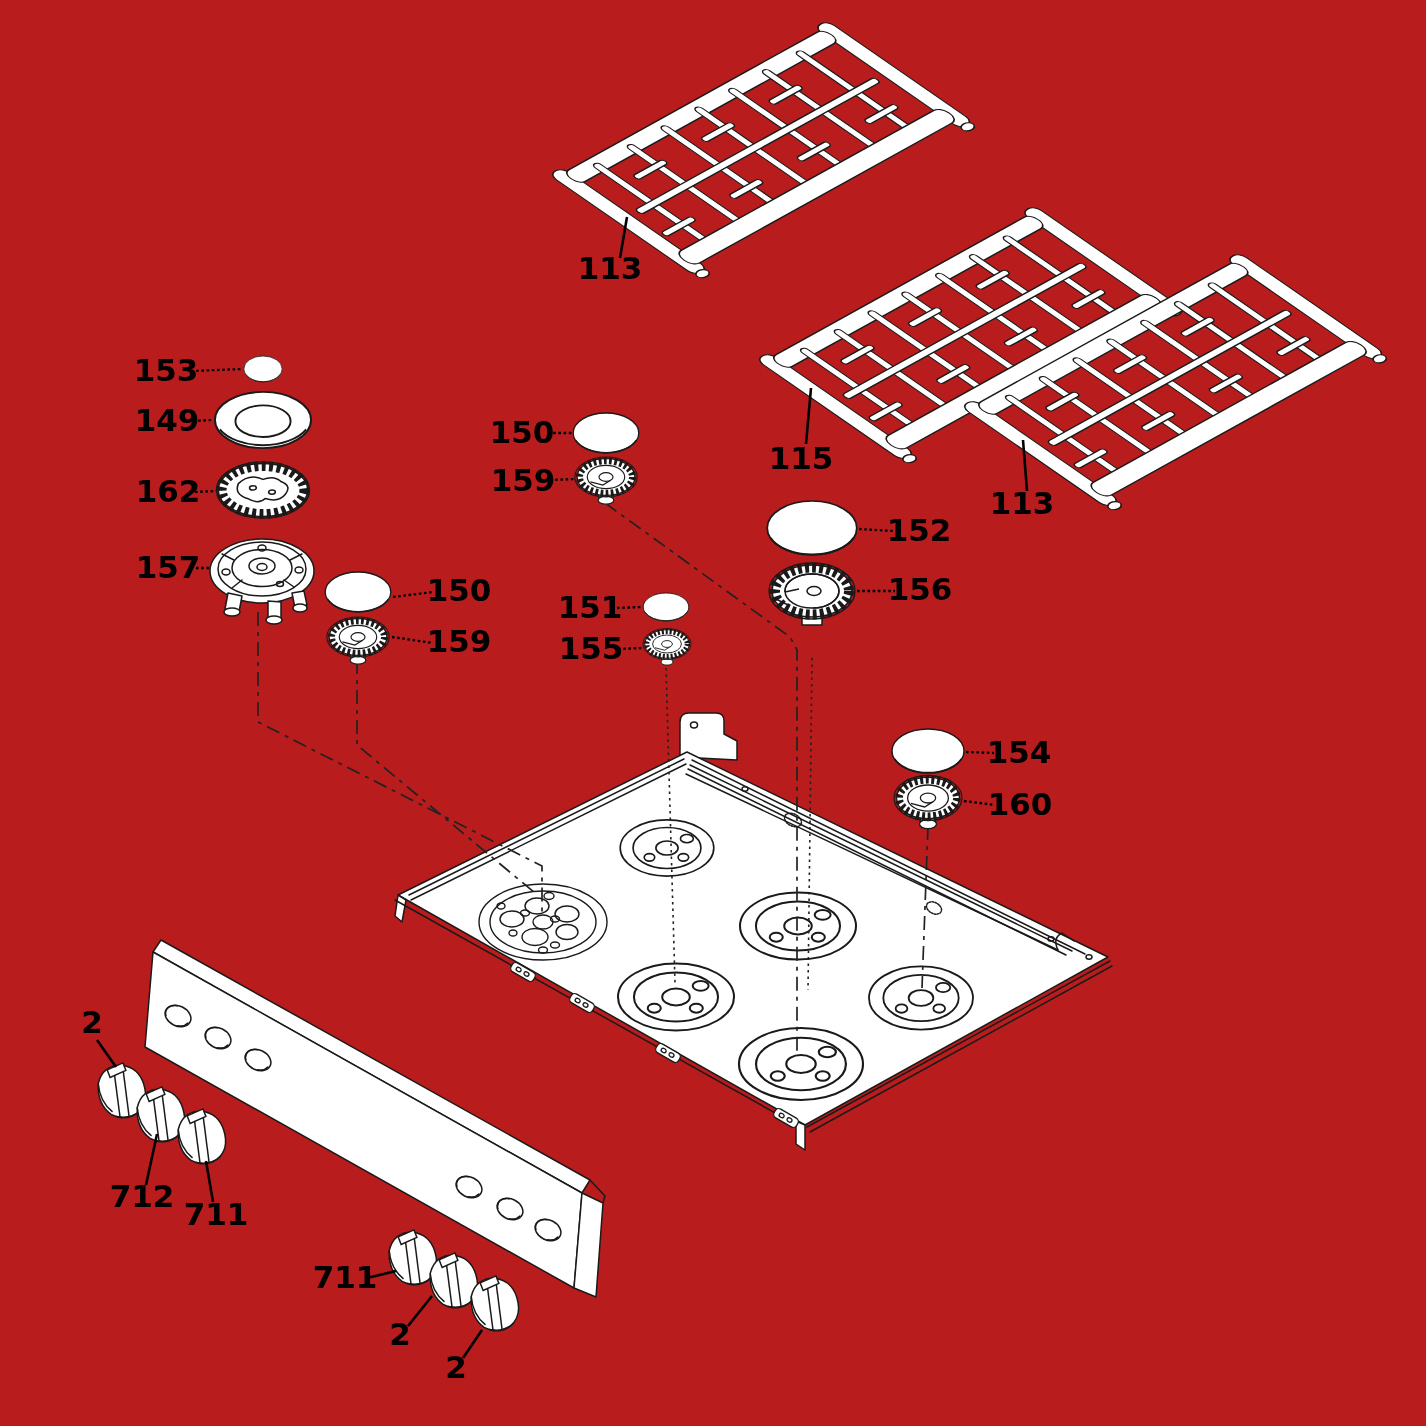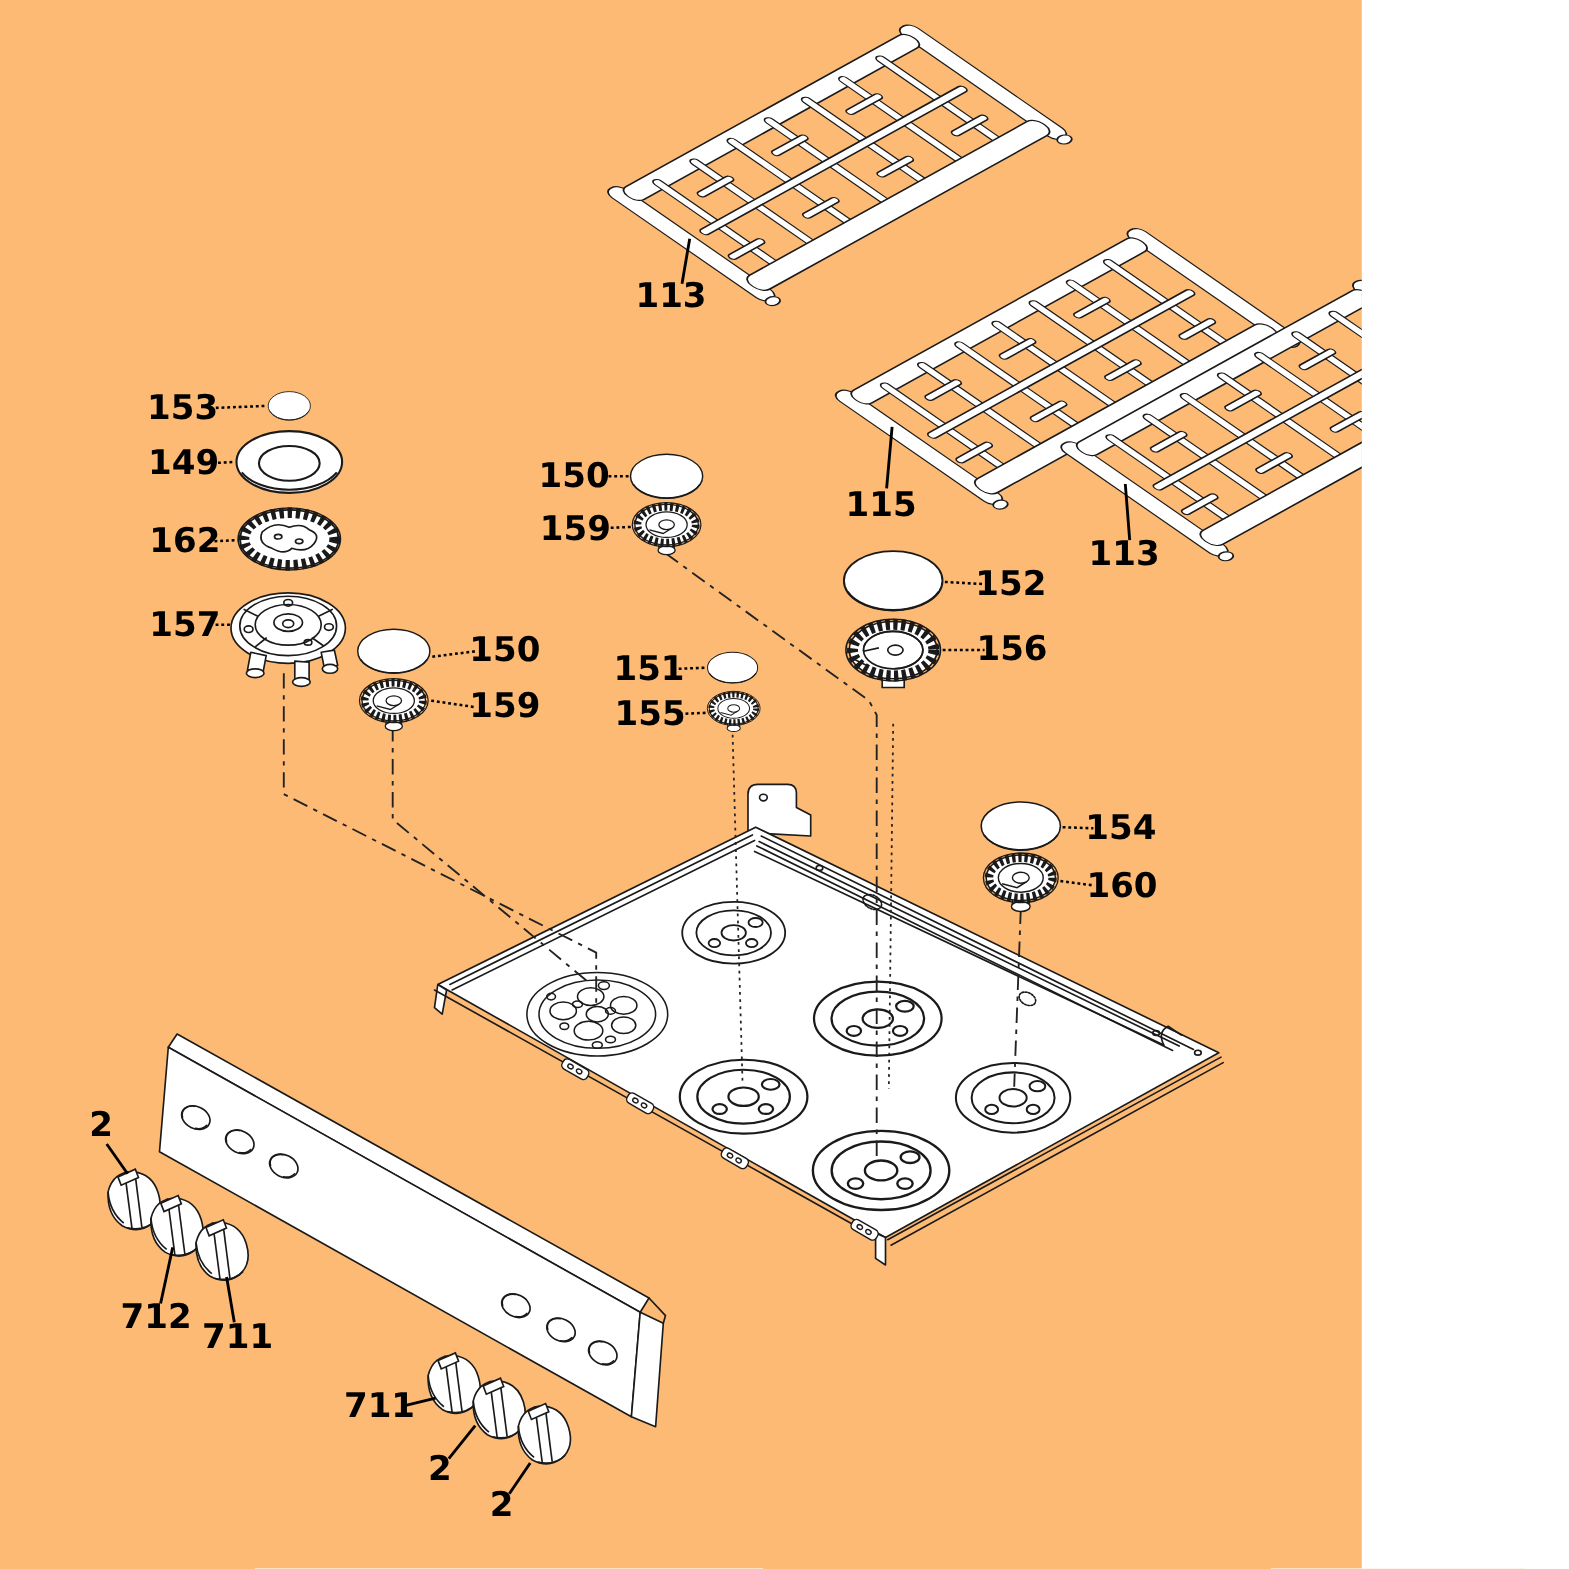--- a/index.html
+++ b/index.html
@@ -1,16 +1,16 @@
 <!DOCTYPE html>
 <html><head>
 <meta charset="utf-8">
 <style>
   html,body{margin:0;padding:0;background:#fff;}
-  .page{width:1238px;height:1426px;position:relative;background:#fdba74;overflow:hidden;
+  .page{width:1426px;height:1426px;position:relative;background:#b91c1c;overflow:hidden;
         font-family:"DejaVu Sans", sans-serif;}
   svg{display:block;}
   .art{stroke:#1a1a1a;fill:none;stroke-width:1.5;stroke-linecap:round;stroke-linejoin:round;}
   .wf{fill:#ffffff;}
   .teeth{stroke-width:9;stroke-dasharray:3.6 3.1;}
   .proj{stroke:#222;stroke-width:1.7;stroke-dasharray:14 6 4 6;fill:none;}
   .projdot{stroke:#222;stroke-width:1.6;stroke-dasharray:2.5 4;fill:none;}
   .leader-dot{stroke:#000;stroke-width:2.3;stroke-dasharray:2.6 2.6;fill:none;}
   .leader-solid{stroke:#000;stroke-width:2.6;fill:none;}
   .plabel{font:700 31px "DejaVu Sans", sans-serif;fill:#000;text-anchor:middle;}

